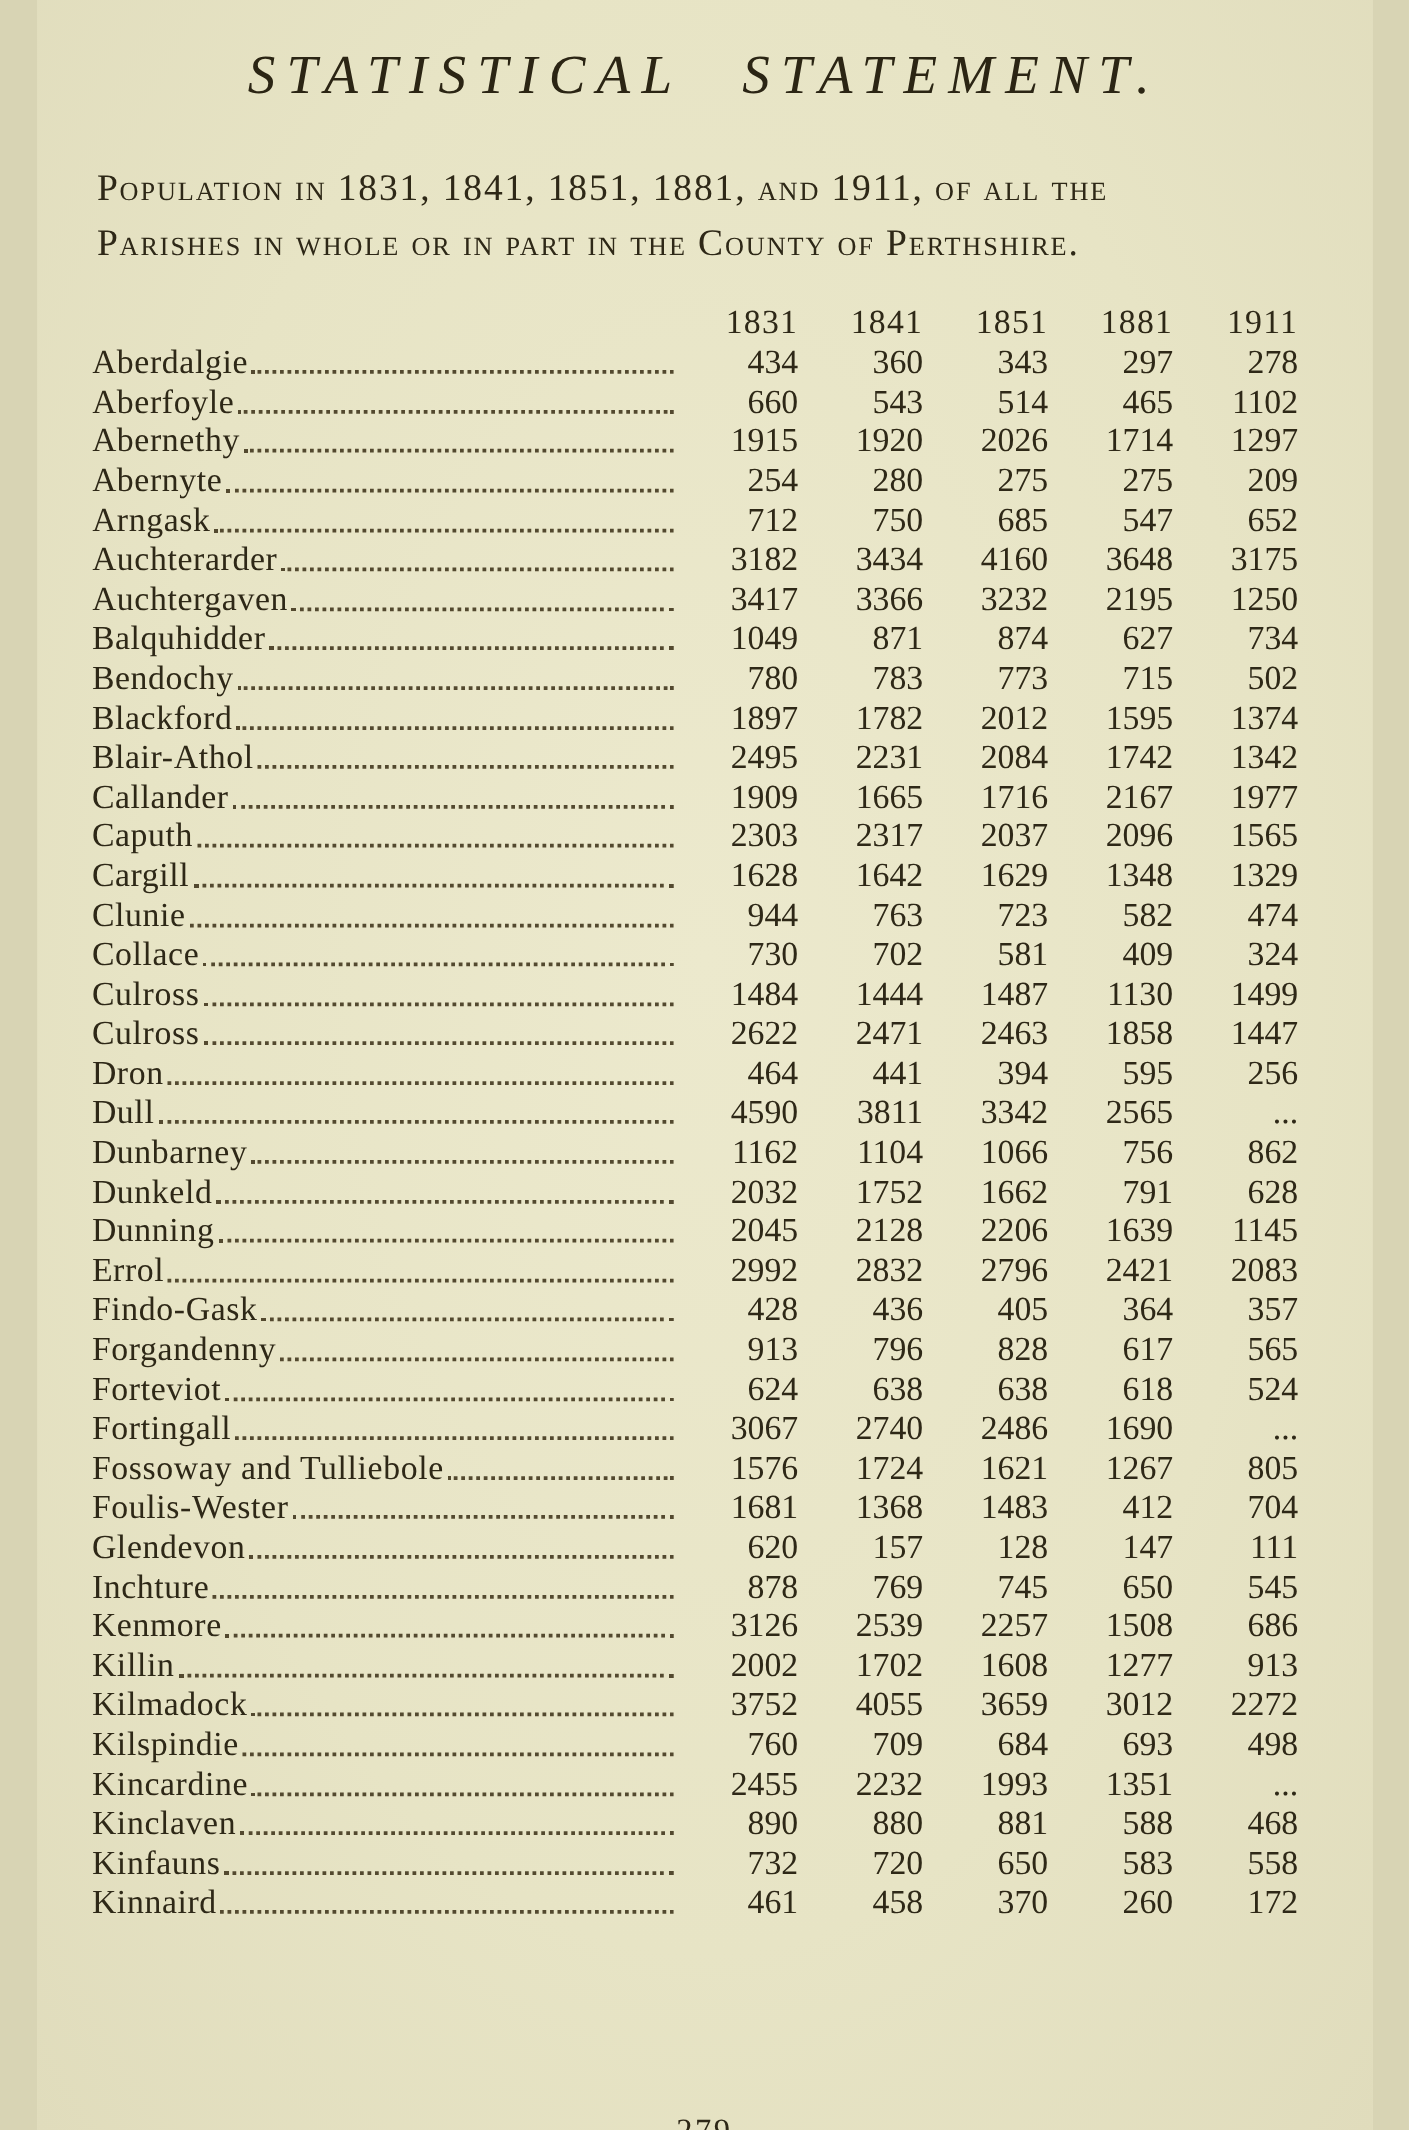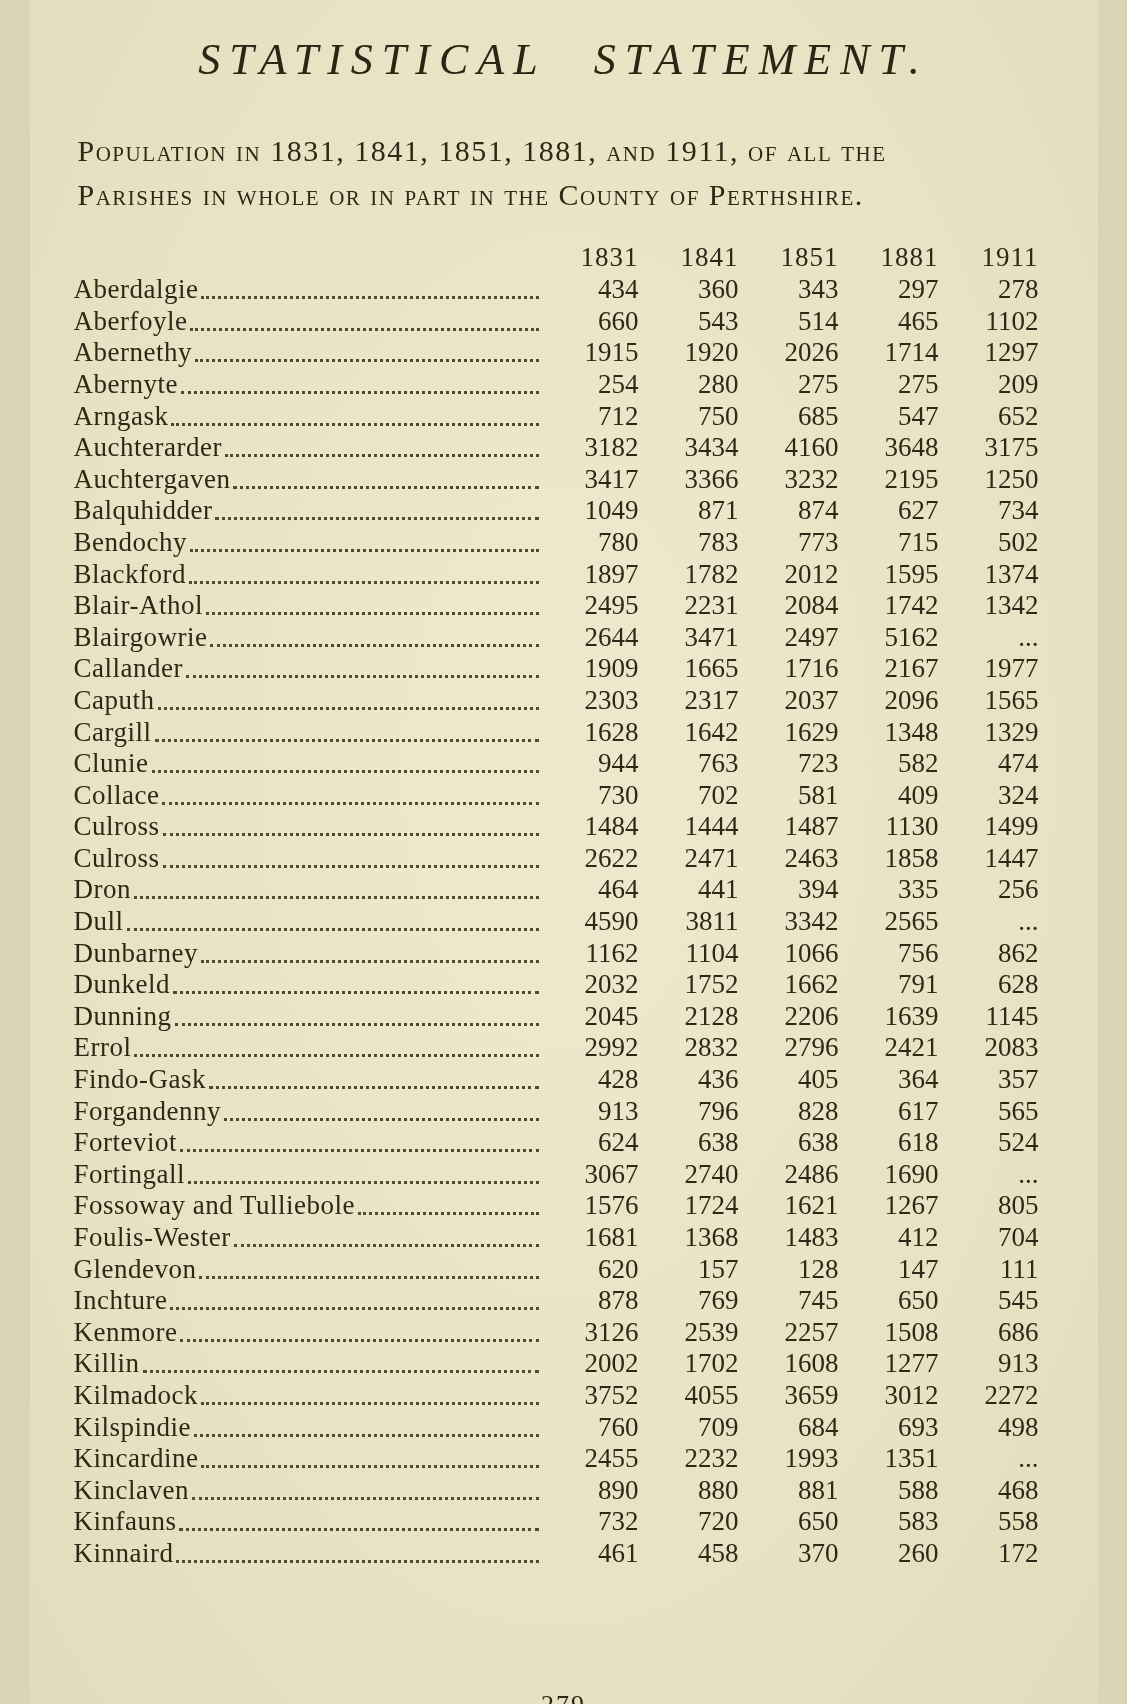--- a/index.html
+++ b/index.html
@@ -229,31 +229,20 @@
             <span class="leader"></span>
           </td>
           <td class="num">2495</td>
           <td class="num">2231</td>
           <td class="num">2084</td>
           <td class="num">1742</td>
           <td class="num">1342</td>
         </tr>
         <tr>
           <td class="parish-cell">
-            <span class="parish-name">Blairgowrie</span>
-            <span class="leader"></span>
-          </td>
-          <td class="num">2644</td>
-          <td class="num">3471</td>
-          <td class="num">2497</td>
-          <td class="num">5162</td>
-          <td class="num">...</td>
-        </tr>
-        <tr>
-          <td class="parish-cell">
             <span class="parish-name">Callander</span>
             <span class="leader"></span>
           </td>
           <td class="num">1909</td>
           <td class="num">1665</td>
           <td class="num">1716</td>
           <td class="num">2167</td>
           <td class="num">1977</td>
         </tr>
         <tr>
@@ -323,21 +312,21 @@
           <td class="num">1447</td>
         </tr>
         <tr>
           <td class="parish-cell">
             <span class="parish-name">Dron</span>
             <span class="leader"></span>
           </td>
           <td class="num">464</td>
           <td class="num">441</td>
           <td class="num">394</td>
-          <td class="num">335</td>
+          <td class="num">595</td>
           <td class="num">256</td>
         </tr>
         <tr>
           <td class="parish-cell">
             <span class="parish-name">Dull</span>
             <span class="leader"></span>
           </td>
           <td class="num">4590</td>
           <td class="num">3811</td>
           <td class="num">3342</td>

